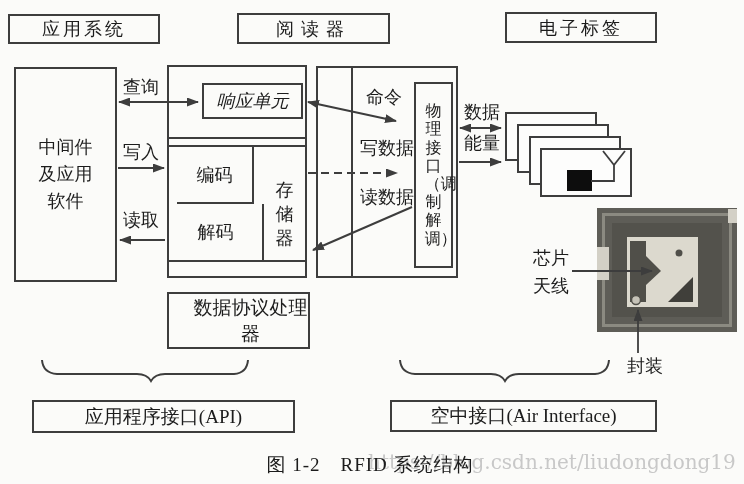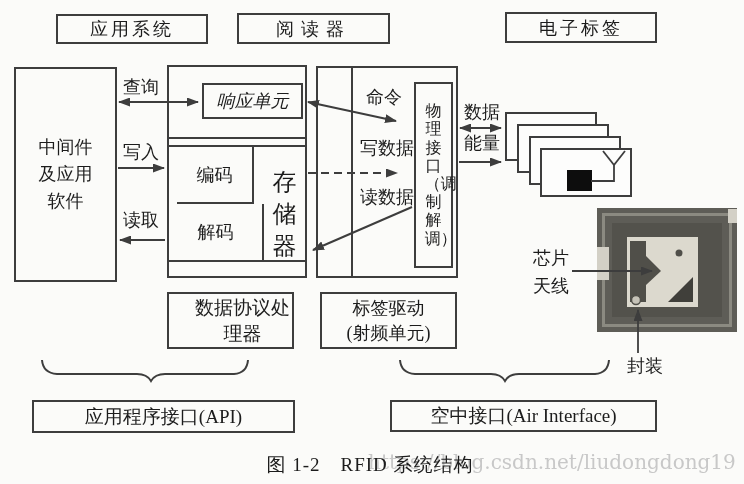--- a/index.html
+++ b/index.html
@@ -40,47 +40,45 @@
   .overlay{position:absolute;left:0;top:0;z-index:3;pointer-events:none;}
   .ln{stroke:var(--line);fill:none;stroke-width:2;}
   .ln-thin{stroke:var(--line);fill:none;stroke-width:1.8;}
   .ah-fill{fill:var(--line);}
 </style>
 </head>
 <body>
 
 <div class="canvas">
 
-  <div class="box hdr" style="left:8px;top:14px;width:152px;height:30px;margin-left:48px;">应用系统</div>
+  <div class="box hdr" style="left:8px;top:14px;width:152px;height:30px;">应用系统</div>
   <div class="box hdr hdr-wide" style="left:237px;top:13px;width:153px;height:31px;">阅读器</div>
   <div class="box hdr" style="left:505px;top:12px;width:152px;height:31px;">电子标签</div>
 
   <div class="box multiline" style="left:14px;top:67px;width:103px;height:215px;">中间件
 及应用
 软件</div>
 
   <div class="box" style="left:167px;top:65px;width:140px;height:213px;"></div>
   <div class="box" style="left:202px;top:83px;width:101px;height:36px;font-size:18px;font-style:italic;">响应单元</div>
   <div class="hline" style="left:167px;top:137px;width:140px;height:2px;"></div>
   <div class="box" style="left:167px;top:145px;width:140px;height:117px;">
     <div class="cell" style="left:8px;top:0;width:77px;height:57px;border-right:2px solid var(--line);border-bottom:2px solid var(--line);">编码</div>
     <div class="cell" style="left:0;top:57px;width:95px;height:56px;border-right:2px solid var(--line);">解码</div>
-    <div class="cell" style="left:95px;top:0;width:41px;height:136px;font-size:24px;">
+    <div class="cell" style="left:95px;top:0;width:41px;height:136px;font-size:18px;">
         <span class="vtext">存储器</span>
       </div>
   </div>
-  <div class="box" style="left:167px;top:292px;width:127px;height:57px;font-size:19px;padding-left:24px;">数据协议处理器</div>
+  <div class="box" style="left:167px;top:292px;width:143px;height:57px;font-size:19px;padding-left:24px;">数据协议处理器</div>
 
   <div class="box" style="left:316px;top:66px;width:142px;height:212px;"></div>
   <div class="hline" style="left:351px;top:68px;width:2px;height:208px;"></div>
   <div class="box" style="left:414px;top:82px;width:39px;height:186px;">
     <span class="vtext-sm">物理接口（调制解调）</span>
   </div>
-  <div class="box" style="left:320px;top:292px;width:137px;height:57px;white-space:pre-line;font-size:18px;line-height:25px;">标签驱动
-(射频单元)</div>
 
   <div class="box" style="left:32px;top:400px;width:263px;height:33px;font-size:19px;">应用程序接口(API)</div>
   <div class="box" style="left:390px;top:400px;width:267px;height:32px;font-size:19px;">空中接口(Air Interface)</div>
 
   <div class="card" style="left:505px;top:112px;"></div>
   <div class="card" style="left:517px;top:124px;"></div>
   <div class="card" style="left:529px;top:136px;"></div>
   <div class="card" style="left:540px;top:148px;"></div>
   <div class="chip" style="left:567px;top:170px;width:25px;height:21px;"></div>
 

